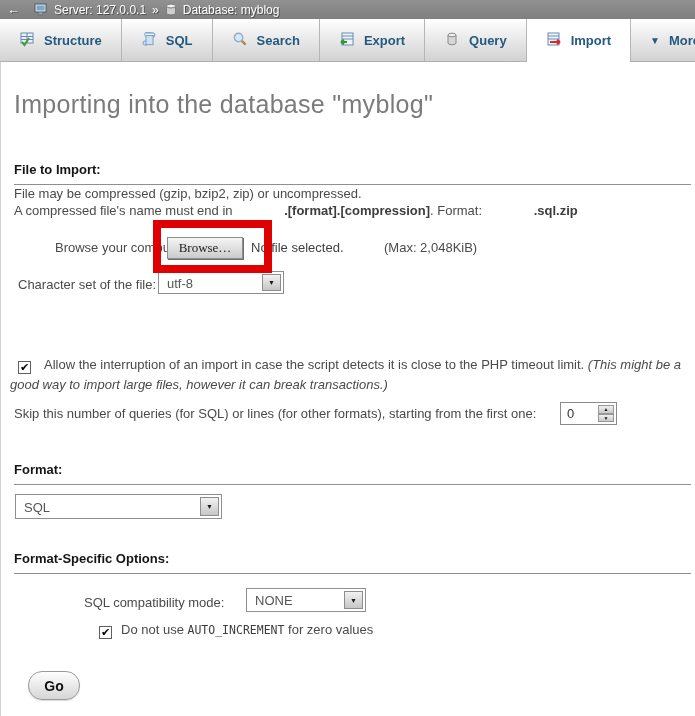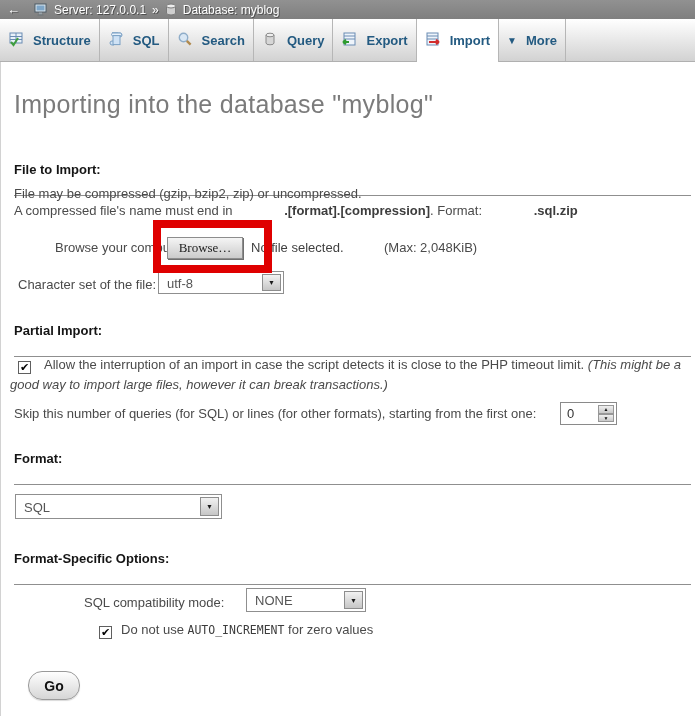--- a/index.html
+++ b/index.html
@@ -19,35 +19,35 @@
   .topbar .back { font-size:13px; line-height:1; margin-right:8px; cursor:pointer; }
   .topbar svg { display:block; }
   
   .tabbar {
     position:absolute; left:0; top:19px; width:695px; height:43px;
     background:linear-gradient(#ffffff,#d2d2d2);
     border-bottom:1px solid #b0b0b0;
     display:flex; align-items:stretch;
   }
   .tab {
-    display:flex; align-items:center; gap:9px; padding:0 8px;
+    display:flex; align-items:center; gap:9px; padding:0 19px;
     border-right:1px solid #b6b6b6;
     font-weight:bold; color:#235a81; cursor:pointer; white-space:nowrap;justify-content:center;
   }
   .tab.active { background:#fff; margin-bottom:-1px; }
   .tab .more-caret { font-size:10px; color:#235a81; }
   
   .page-title {
     position:absolute; left:14px; top:90px;
     font-size:25px; color:#7b7b7b; font-weight:normal; letter-spacing:0.3px;
   }
   .section-heading {
     position:absolute; left:14px; width:677px;
     font-weight:bold; color:#151515;
-    border-bottom:1px solid #8f8f8f; padding-bottom:18px;
+    border-bottom:1px solid #8f8f8f; padding-bottom:7px;
   }
   .txt { position:absolute; white-space:nowrap; }
   .b { font-weight:bold; color:#3d3d3d;margin-left:48px; }
   
   .win-btn {
     position:absolute; left:167px; top:237px; width:76px; height:22px;
     background:linear-gradient(#f5f5f5,#cbcbcb);
     border:1px solid #8d8d8d; box-shadow:1px 1px 0 #707070;
     font-family:Liberation Serif, serif; font-size:13px; color:#222; cursor:pointer;
   }
@@ -164,37 +164,37 @@
         <svg width="16" height="16" viewBox="0 0 16 16">
           <circle cx="6.5" cy="6.5" r="4.2" fill="#d9e7f4" stroke="#8fadc9" stroke-width="1.4"></circle>
           <line x1="9.8" y1="9.8" x2="13.6" y2="13.6" stroke="#b08a4f" stroke-width="2.4"></line>
         </svg>
       </span>
       <span>Search</span>
     </div>
     <div class="tab">
       <span>
         <svg width="16" height="16" viewBox="0 0 16 16">
-          <path d="M4 4 v8 a4 1.8 0 0 0 8 0 v-8" fill="#d6d6d6" stroke="#8a8a8a"></path>
-          <ellipse cx="8" cy="4" rx="4" ry="1.8" fill="#efefef" stroke="#8a8a8a"></ellipse>
-        </svg>
-      </span>
-      <span>Query</span>
-    </div>
-    <div class="tab">
-      <span>
-        <svg width="16" height="16" viewBox="0 0 16 16">
           <rect x="3" y="2" width="11" height="12" fill="#eef4fb" stroke="#6a8cb3"></rect>
           <line x1="3" y1="5" x2="14" y2="5" stroke="#6a8cb3"></line>
           <line x1="3" y1="8" x2="14" y2="8" stroke="#6a8cb3"></line>
           <path d="M8 11 H2 M2 11 l3 -2.2 M2 11 l3 2.2" stroke="#2e9b2e" stroke-width="2" fill="none"></path>
         </svg>
       </span>
       <span>Export</span>
     </div>
+    <div class="tab">
+      <span>
+        <svg width="16" height="16" viewBox="0 0 16 16">
+          <path d="M4 4 v8 a4 1.8 0 0 0 8 0 v-8" fill="#d6d6d6" stroke="#8a8a8a"></path>
+          <ellipse cx="8" cy="4" rx="4" ry="1.8" fill="#efefef" stroke="#8a8a8a"></ellipse>
+        </svg>
+      </span>
+      <span>Query</span>
+    </div>
     <div class="tab active">
       <span>
         <svg width="16" height="16" viewBox="0 0 16 16">
           <rect x="2" y="2" width="11" height="12" fill="#eef4fb" stroke="#6a8cb3"></rect>
           <line x1="2" y1="5" x2="13" y2="5" stroke="#6a8cb3"></line>
           <line x1="2" y1="8" x2="13" y2="8" stroke="#6a8cb3"></line>
           <path d="M4 11 h10 M14 11 l-3 -2.2 M14 11 l-3 2.2" stroke="#d22d2d" stroke-width="2" fill="none"></path>
         </svg>
       </span>
       <span>Import</span>
@@ -220,34 +220,33 @@
   <div class="txt" style="left:384px; top:240px;">(Max: 2,048KiB)</div>
 
   <div class="txt" style="left:18px; top:277px;">Character set of the file:</div>
   <div class="combo" style="left:158px; top:271px; width:126px; height:23px;">
     <span class="val">utf-8</span>
     <span class="arrow-btn">▼</span>
   </div>
 
   <div class="annotation-rect"></div>
 
-  <div class="section-heading" style="top:323px;">Partial Import:</div>
   <div class="allow-p">
     <span class="checkbox">✔</span><span>Allow the interruption of an import in case the script detects it is close to the PHP timeout limit. </span><span class="note-italic">(This might be a good way to import large files, however it can break transactions.)</span>
   </div>
   <div class="txt" style="left:14px; top:406px;">Skip this number of queries (for SQL) or lines (for other formats), starting from the first one:</div>
   <div class="spinner">
     <span class="val">0</span>
     <span class="btns">
       <span class="sbtn">▲</span>
       <span class="sbtn">▼</span>
     </span>
   </div>
 
-  <div class="section-heading" style="top:451px;">Format:</div>
+  <div class="section-heading" style="top:462px;">Format:</div>
   <div class="combo" style="left:15px; top:494px; width:207px; height:25px;">
     <span class="val">SQL</span>
     <span class="arrow-btn">▼</span>
   </div>
 
   <div class="section-heading" style="top:551px;">Format-Specific Options:</div>
   <div class="txt" style="left:84px; top:595px;">SQL compatibility mode:</div>
   <div class="combo" style="left:246px; top:588px; width:120px; height:24px;">
     <span class="val">NONE</span>
     <span class="arrow-btn">▼</span>

